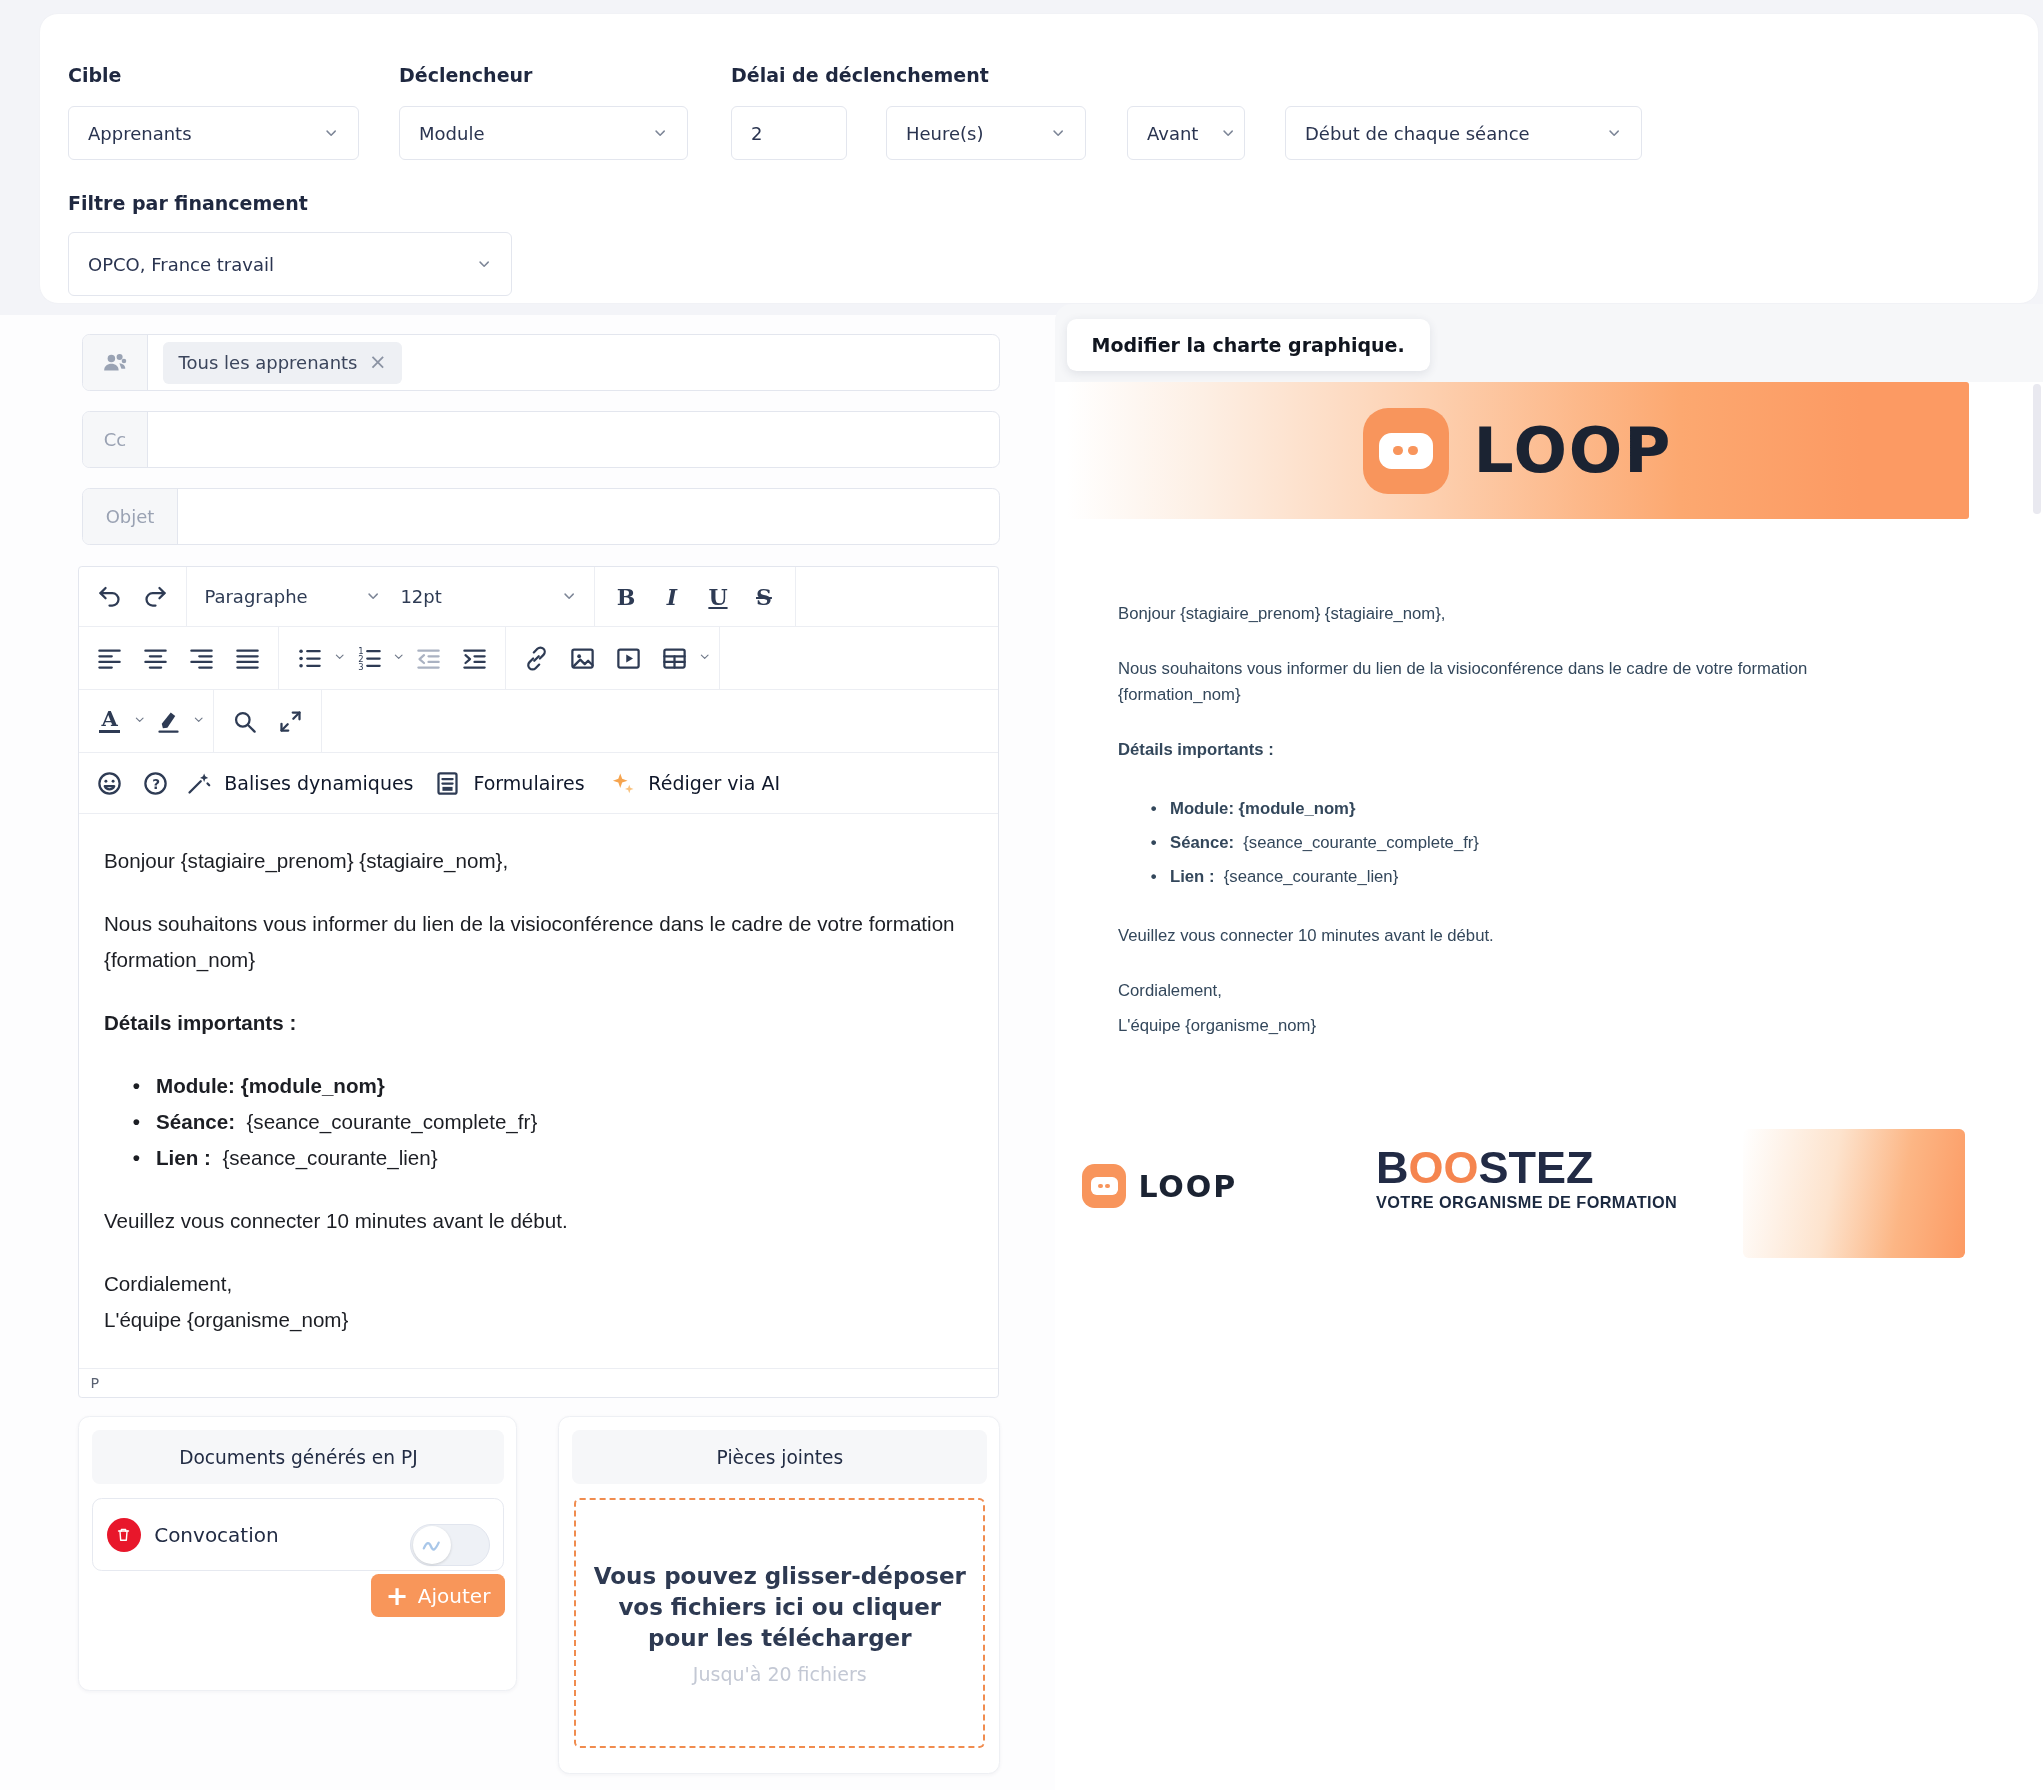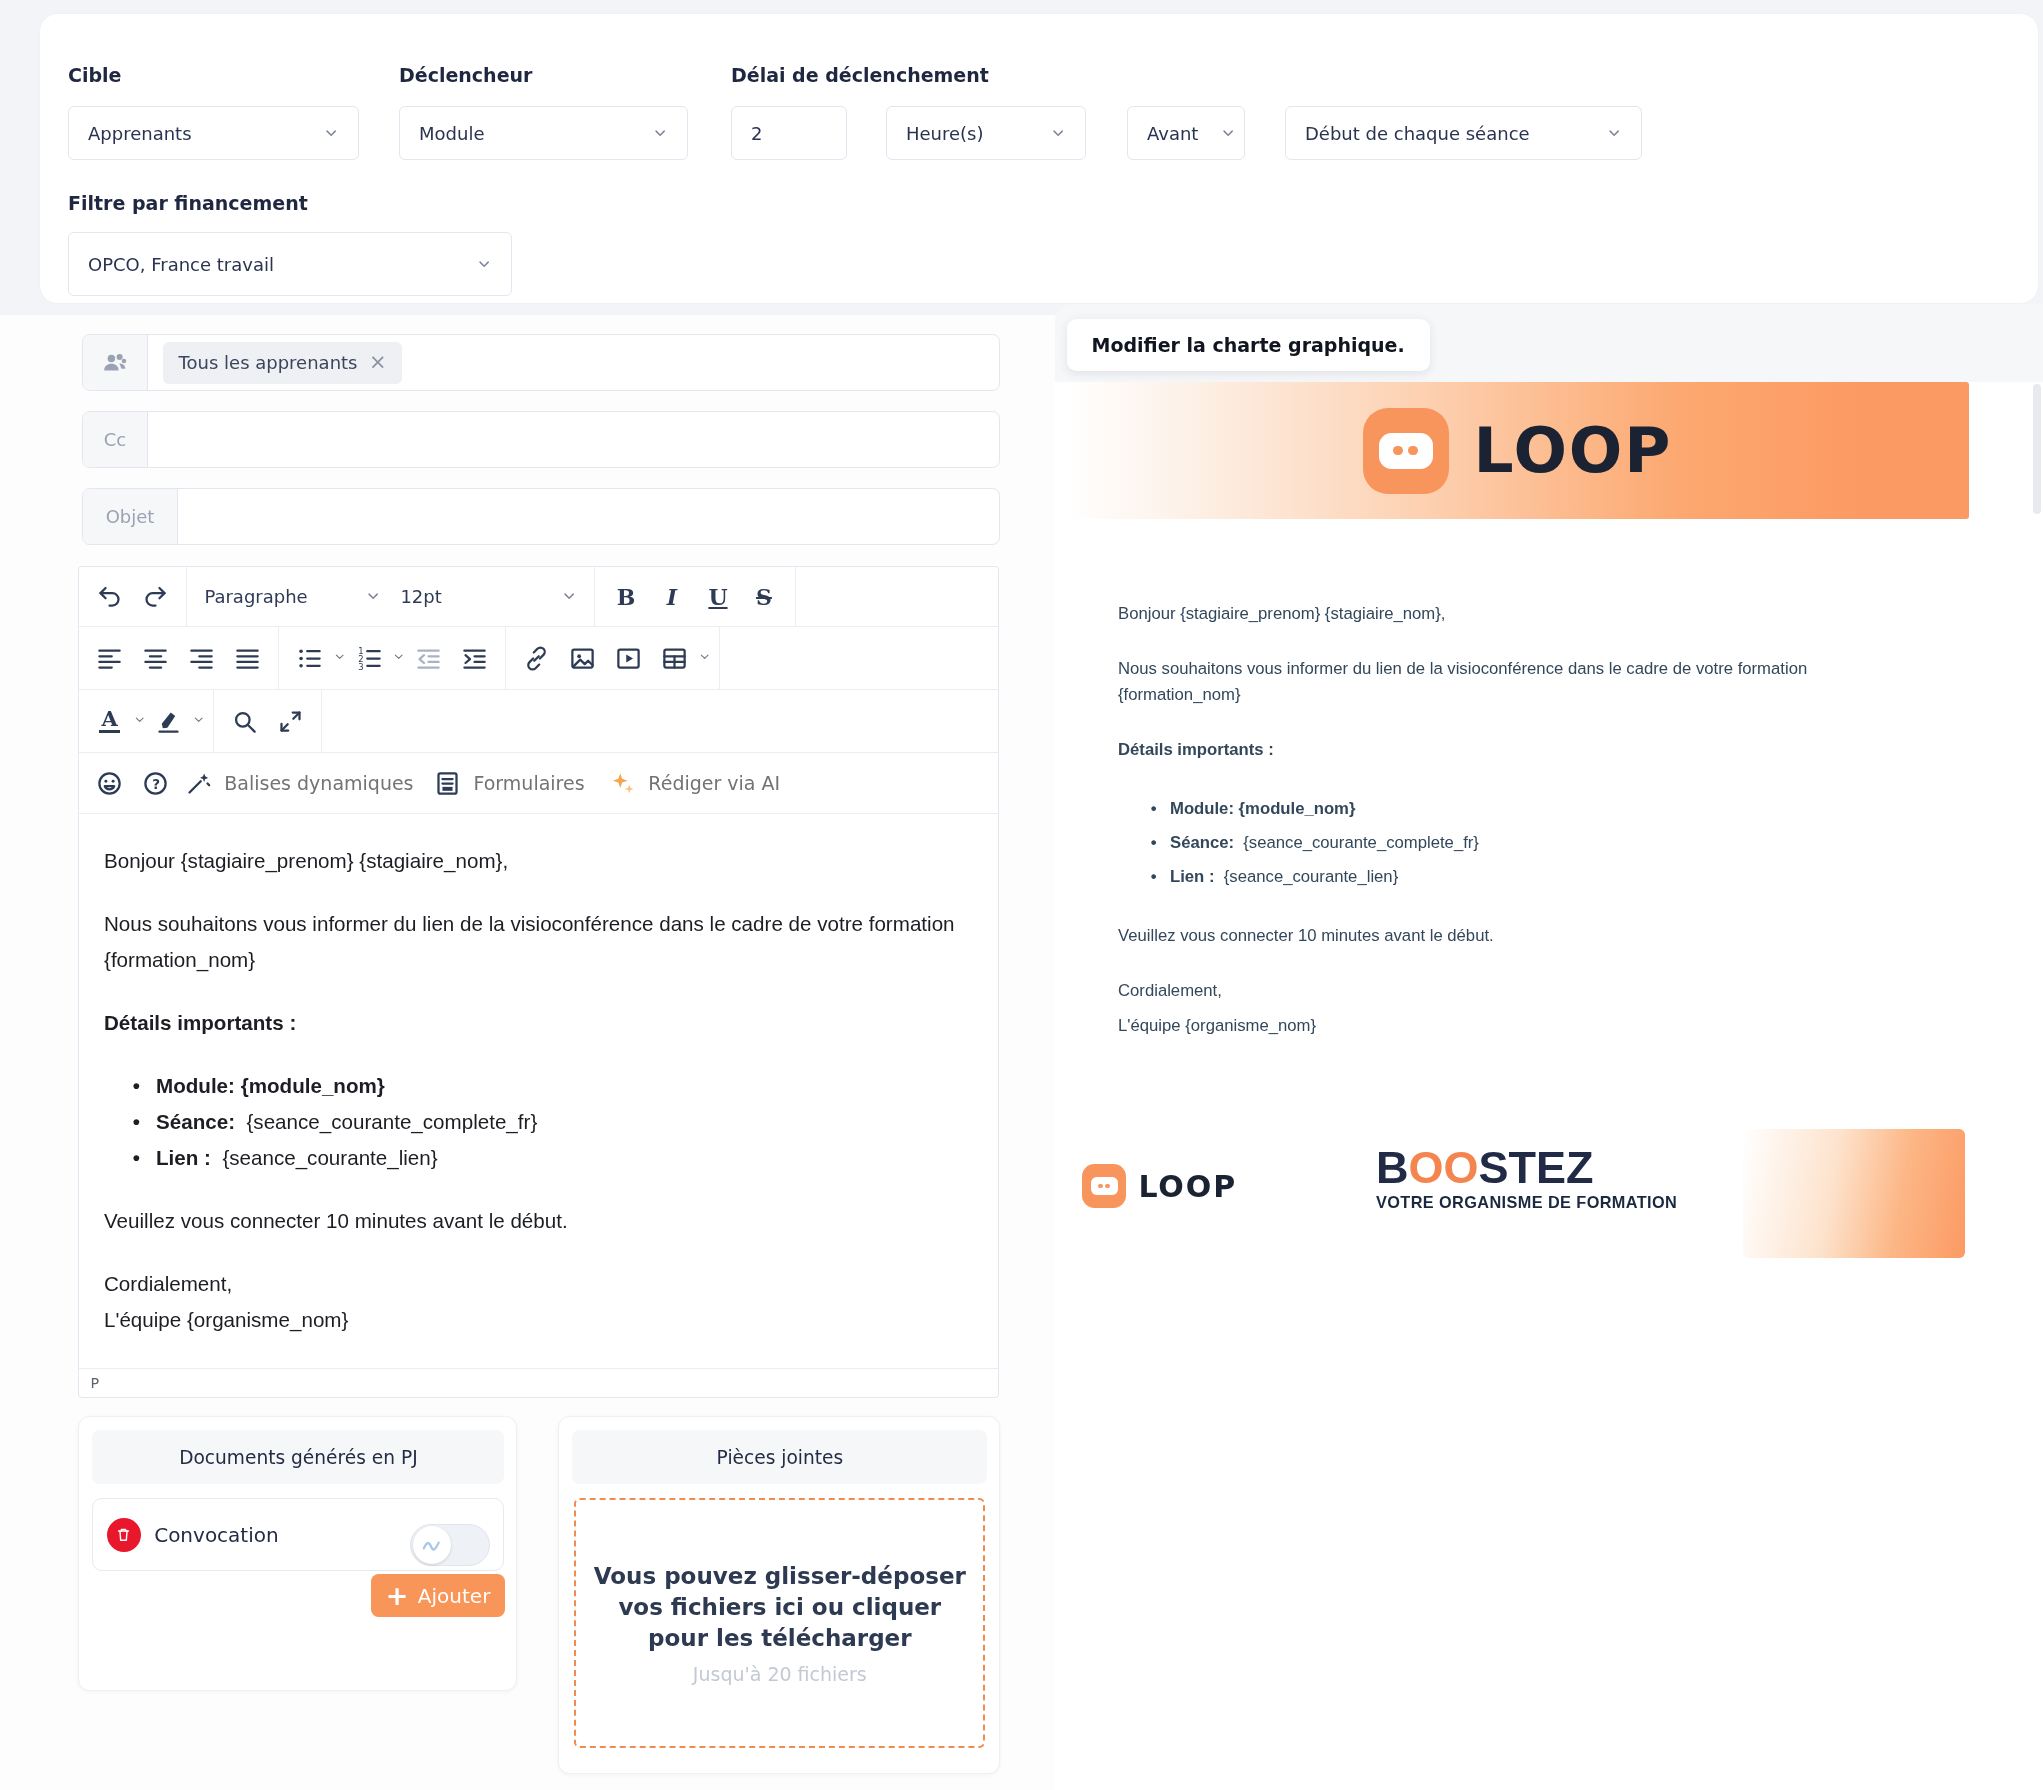--- a/index.html
+++ b/index.html
@@ -37,21 +37,21 @@
   .tb-btn svg{width:27px;height:27px;stroke:#2e3b54;stroke-width:2;fill:none;stroke-linecap:round;stroke-linejoin:round}
   .tb-btn svg .fill{fill:#2e3b54;stroke:none}
   .tb-btn svg text{fill:#2e3b54;stroke:none;font-family:"DejaVu Sans",sans-serif}
   .tb-btn.dis svg{stroke:#aab2c2}
   .tb-select{display:flex;align-items:center;height:44px;padding:0 9.6px;font-size:18px;color:#2e3b54;min-width:196px}
   .tb-select .val{flex:1}
   .fmt{font-size:22px;font-weight:700;font-family:"DejaVu Serif",serif}
   .fmt.i{font-style:italic;font-weight:600}
   .fmt.u{text-decoration:underline}
   .fmt.s{text-decoration:line-through}
-  .tb-label{font-size:19px;color:#737373;margin:0 5.7px 0 5.7px}
+  .tb-label{font-size:19px;color:#0f172a;margin:0 5.7px 0 5.7px}
   .mini-chev svg{width:13.4px;height:13.4px;stroke:#6f7889;stroke-width:2;fill:none;stroke-linecap:round;stroke-linejoin:round}
 
   .ed-content{flex:1;padding:29px 25px;font-family:"Liberation Sans",sans-serif;font-size:20.6px;color:#1c1e24;line-height:36px;overflow:hidden}
   .ed-content p{margin:0 0 27px}
   .ed-content .b{font-weight:700}
   .ed-content ul{list-style:none;margin:0 0 27px 25px}
   .ed-content li{position:relative;padding-left:27px;line-height:36px}
   .ed-content li::before{content:"•";position:absolute;left:3.8px;font-weight:700}
   .ed-status{height:29px;border-top:1px solid #eceef3;display:flex;align-items:center;padding:0 11.5px;font-size:14.3px;color:#5a6272}
 

